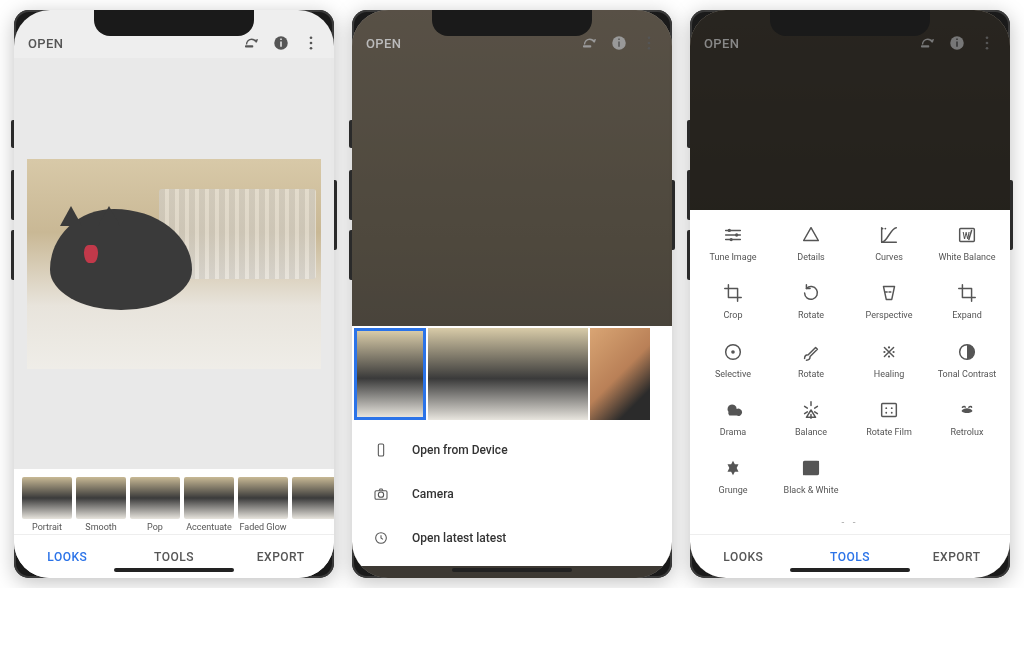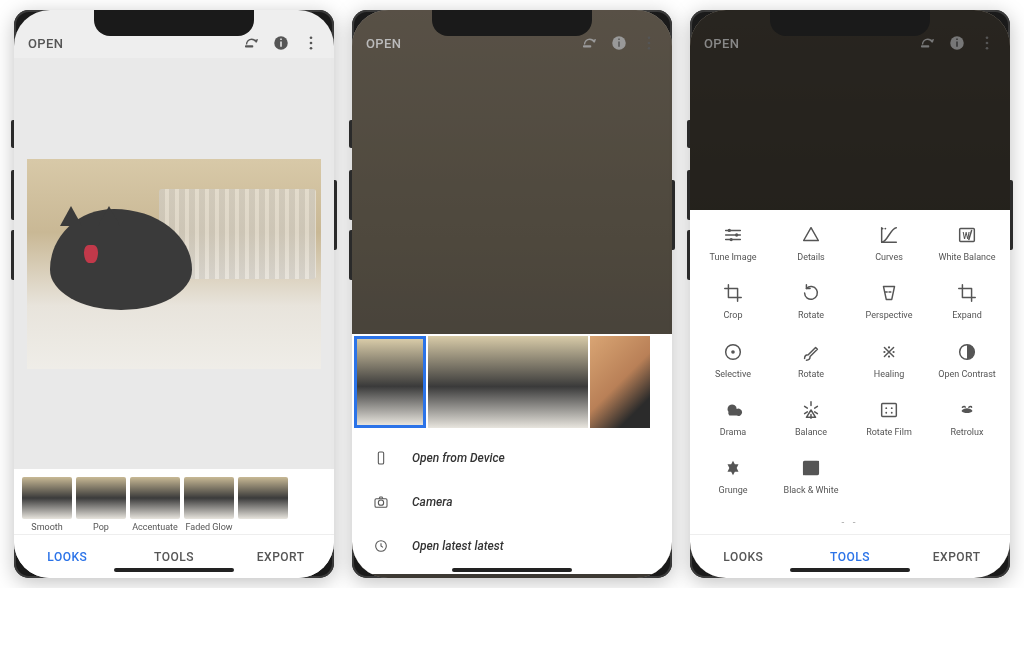--- a/index.html
+++ b/index.html
@@ -126,21 +126,21 @@
   }
 
   
   .s2 .hdr,.s3 .hdr{color:#777;}
   .s2 .screen-bg, .s3 .screen-bg{
     position:absolute;inset:0;
     background:linear-gradient(180deg,#a09380 0%,#8f8470 40%,#7d7568 70%,#6f685e 100%);
   }
   .dim{position:absolute;inset:0;background:rgba(0,0,0,.45);}
   .picker{
-    position:absolute;left:0;right:0;bottom:4px;font-style:italic;
+    position:absolute;left:0;right:0;bottom:12px;
   }
   .thumbs{
     background:#fff;display:flex;height:96px;padding:2px;gap:2px;
   }
   .thumbs .t{
     height:100%;flex-shrink:0;
     background:linear-gradient(180deg,#d8cba8 0%,#3a3a3a 55%,#e8e5de 100%);
     position:relative;
   }
   .thumbs .t.sel{border:3px solid #2b73e8;}
@@ -229,20 +229,21 @@
     <div class="canvas">
       <div class="photo">
         <div class="radiator"></div>
         <div class="cat">
             <div class="mouth"></div>
           </div>
       </div>
     </div>
 
     <div class="looks-row">
+      <div class="look"><div class="th"></div><span>Portrait</span></div>
       <div class="look"><div class="th"></div><span>Smooth</span></div>
       <div class="look"><div class="th"></div><span>Pop</span></div>
       <div class="look"><div class="th"></div><span>Accentuate</span></div>
       <div class="look"><div class="th"></div><span>Faded Glow</span></div>
       <div class="look">
           <div class="th"></div>
         </div>
     </div>
 
     <div class="tabs">
@@ -454,21 +455,21 @@
               <circle cx="17" cy="12" r="1.2" class="fillg"></circle>
             </svg>
           <span>Healing</span>
         </div>
 
         <div class="tool">
           <svg viewBox="0 0 24 24">
               <circle cx="12" cy="12" r="8"></circle>
               <path d="M12 4a8 8 0 0 1 0 16z" class="fillg"></path>
             </svg>
-          <span>Open Contrast</span>
+          <span>Tonal Contrast</span>
         </div>
         <div class="tool">
           <svg viewBox="0 0 24 24">
               <path d="M7 14a5 5 0 1 1 9-3 4 4 0 1 1 0 7H8a4 4 0 0 1-1-4z" class="fillg"></path>
             </svg>
           <span>Drama</span>
         </div>
         <div class="tool">
           <svg viewBox="0 0 24 24">
               <path d="M12 3v4M12 17v4M5 8l3 2M16 14l3 2M5 16l3-2M16 10l3-2"></path>

